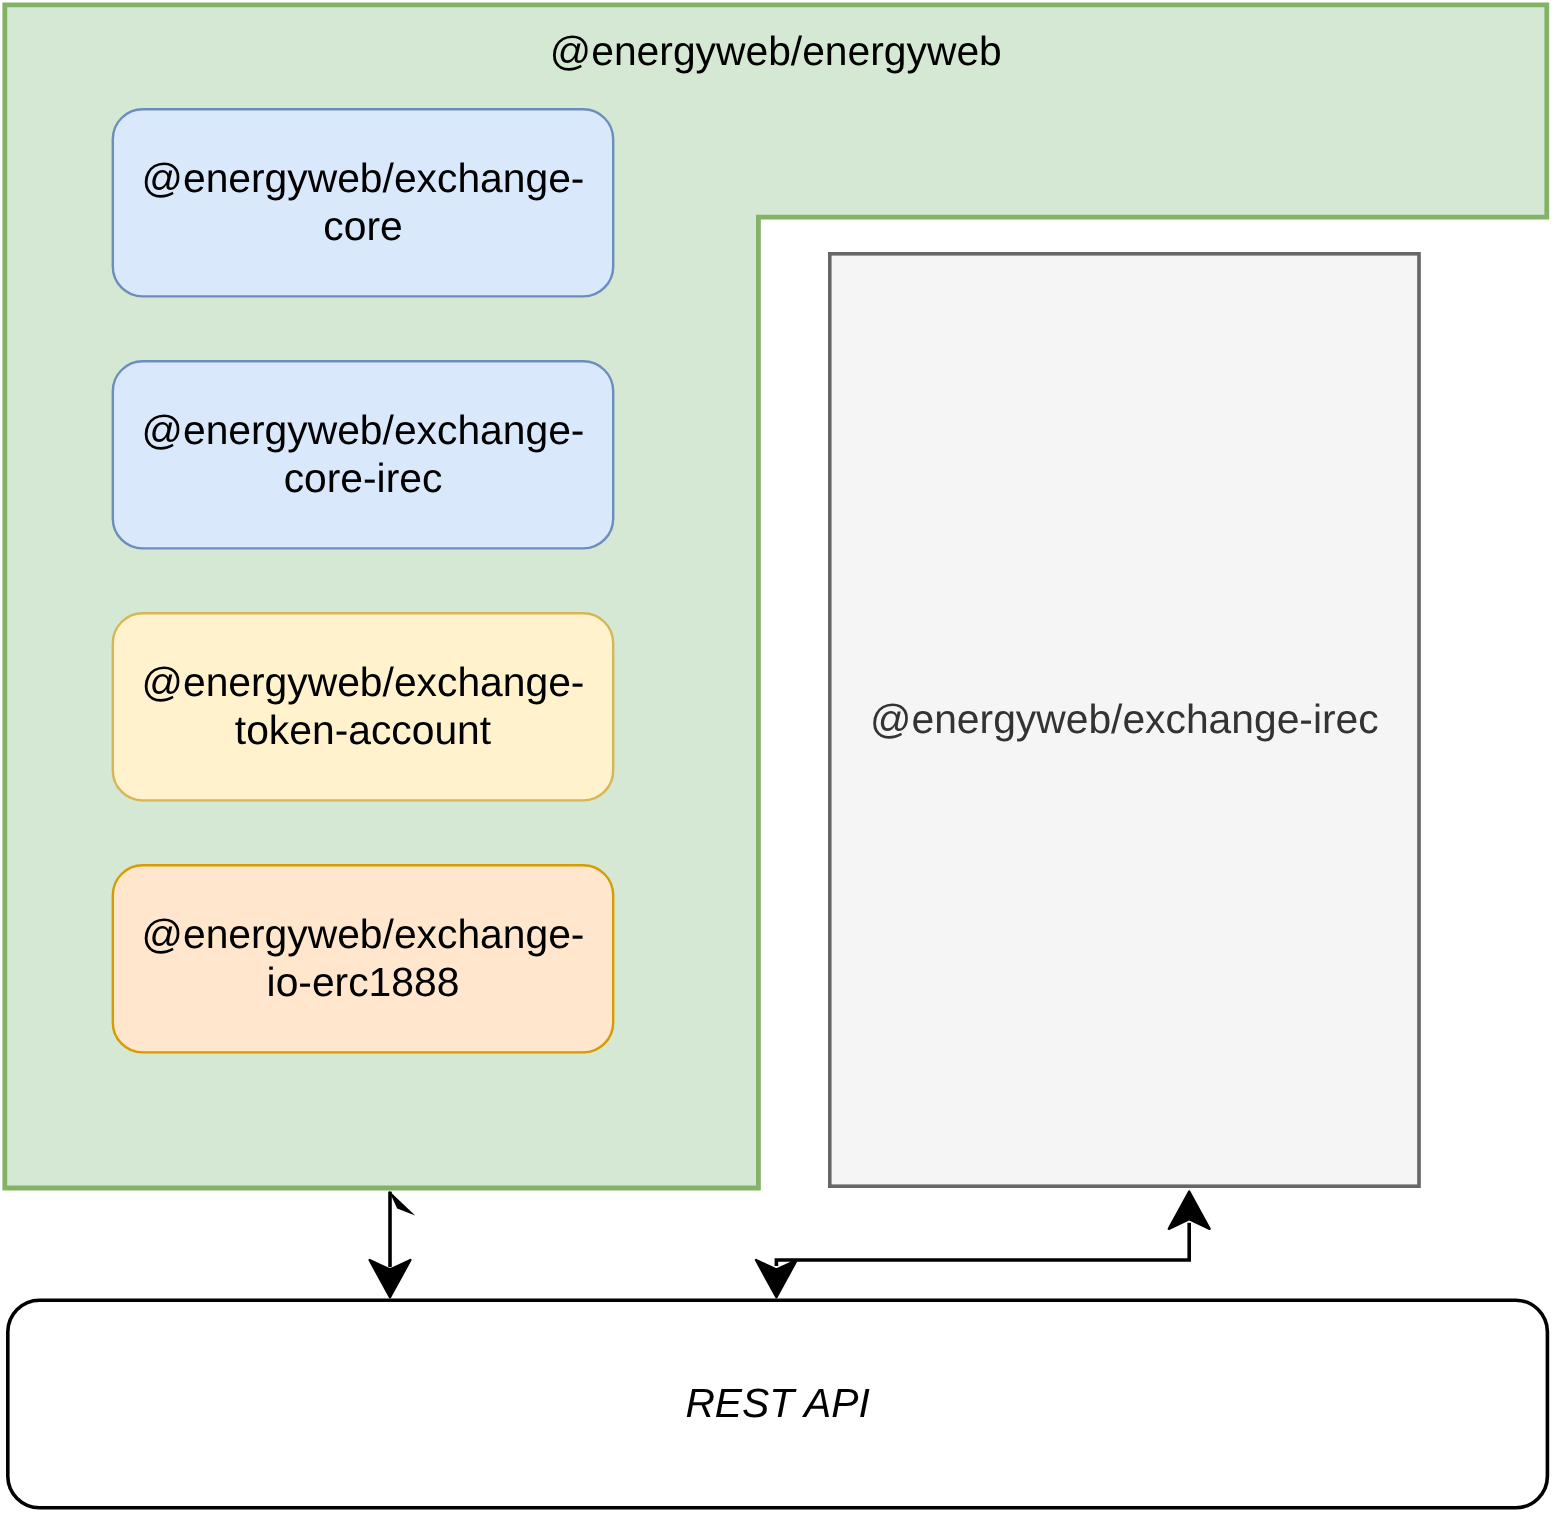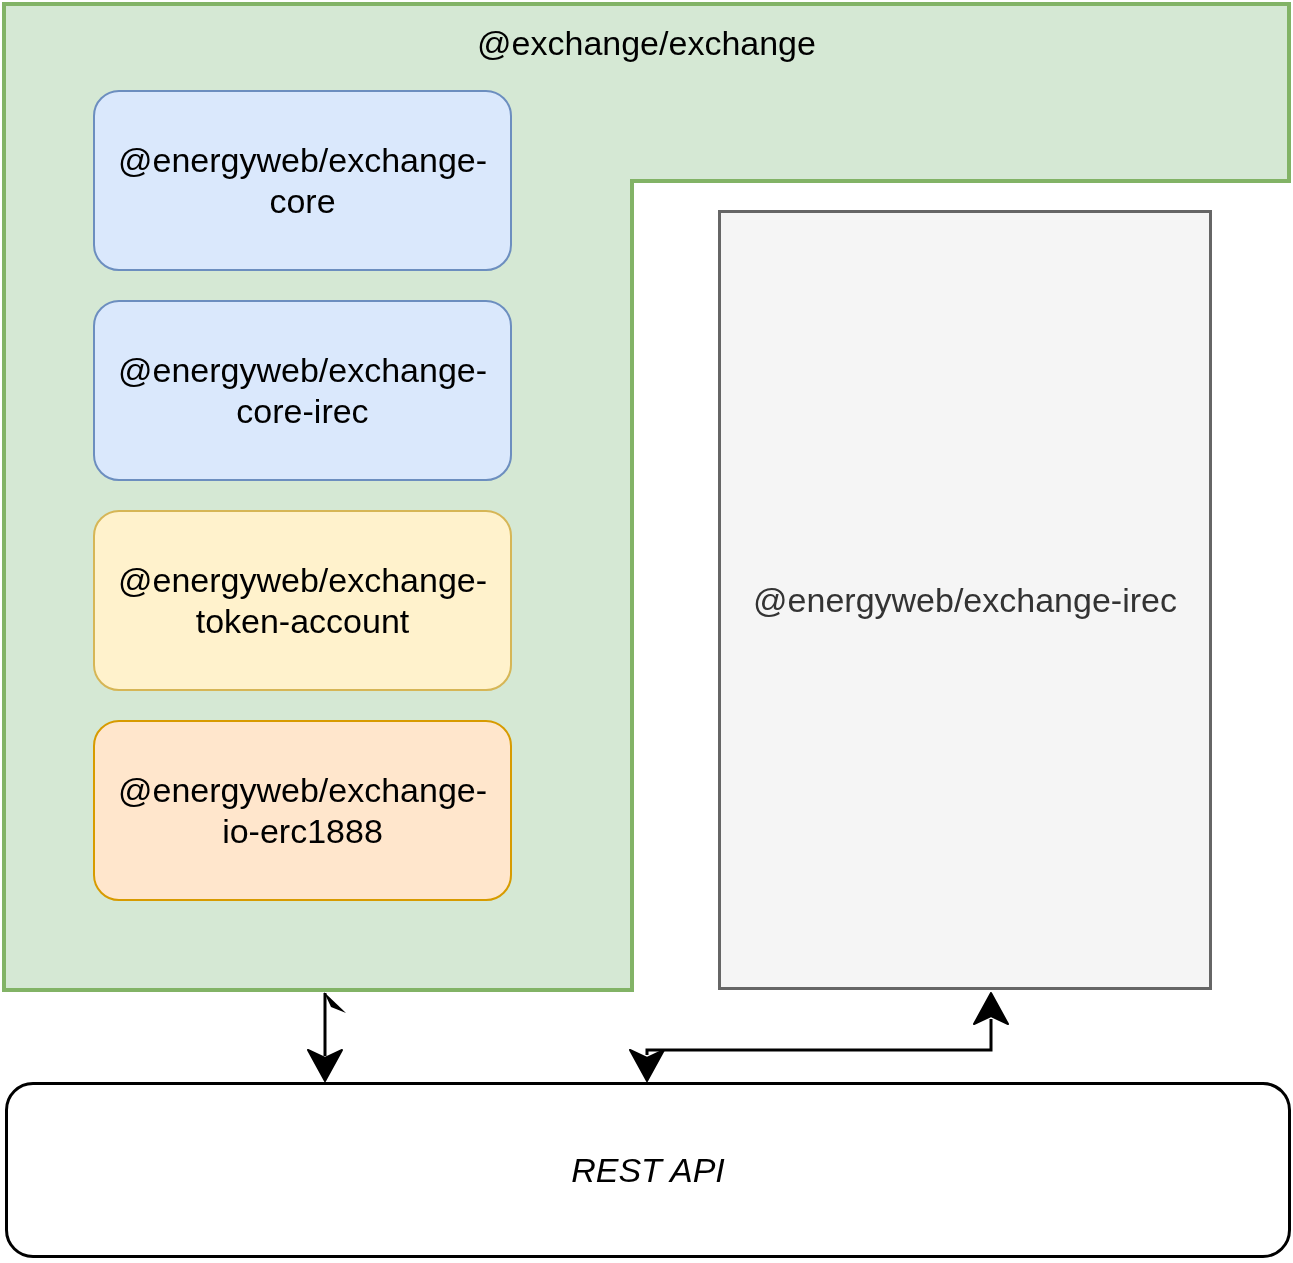--- a/index.html
+++ b/index.html
@@ -23,21 +23,21 @@
     left: 4px; top: 24px; width: 1285px;
     text-align: center;
     font-size: 34px;
     line-height: 1.15;
     color: #000000;
   }
   .pkg {
     position: absolute;
     left: 93px;
     width: 419px;
-    height: 181px;
+    height: 158px;
     border: 2px solid #999;
     border-radius: 26px;
     display: flex;
     align-items: center;
     justify-content: center;
     text-align: center;
     font-size: 34px;
     line-height: 1.18;
     white-space: pre-line;
     color: #000000;
@@ -51,21 +51,20 @@
     left: 690px; top: 210px;
     width: 494px; height: 780px;
     background: #f5f5f5;
     border: 3px solid #666666;
     display: flex;
     align-items: center;
     justify-content: center;
     text-align: center;
     font-size: 34px;
     color: #333333;
-    margin-left: 28px;
   }
   .rest-api-box {
     position: absolute;
     left: 5px; top: 1082px;
     width: 1286px; height: 176px;
     background: #ffffff;
     border: 3px solid #000000;
     border-radius: 28px;
     display: flex;
     align-items: center;
@@ -91,21 +90,21 @@
       <polygon points="325,1081 308,1050 325,1058 342,1050" stroke-linejoin="round" stroke-width="2"></polygon>
     </g>
 
     <g stroke="#000000" fill="none">
       <path d="M647,1055 L647,1050 L991,1050 L991,1019" stroke-width="3"></path>
       <polygon points="647,1081 630,1050 647,1058 664,1050" fill="#000000" stroke-linejoin="round" stroke-width="2"></polygon>
       <polygon points="991,993 974,1024 991,1016 1008,1024" fill="#000000" stroke-linejoin="round" stroke-width="2"></polygon>
     </g>
   </svg>
 
-  <div class="container-title">@exchange/exchange</div>
+  <div class="container-title">@energyweb/energyweb</div>
 
   <div class="pkg" id="pkg-0" style="background: rgb(218, 232, 252); border-color: rgb(108, 142, 191);">
     <span>@energyweb/exchange-
 core</span>
   </div>
 
   <div class="pkg" id="pkg-1" style="background: rgb(218, 232, 252); border-color: rgb(108, 142, 191);">
     <span>@energyweb/exchange-
 core-irec</span>
   </div>

